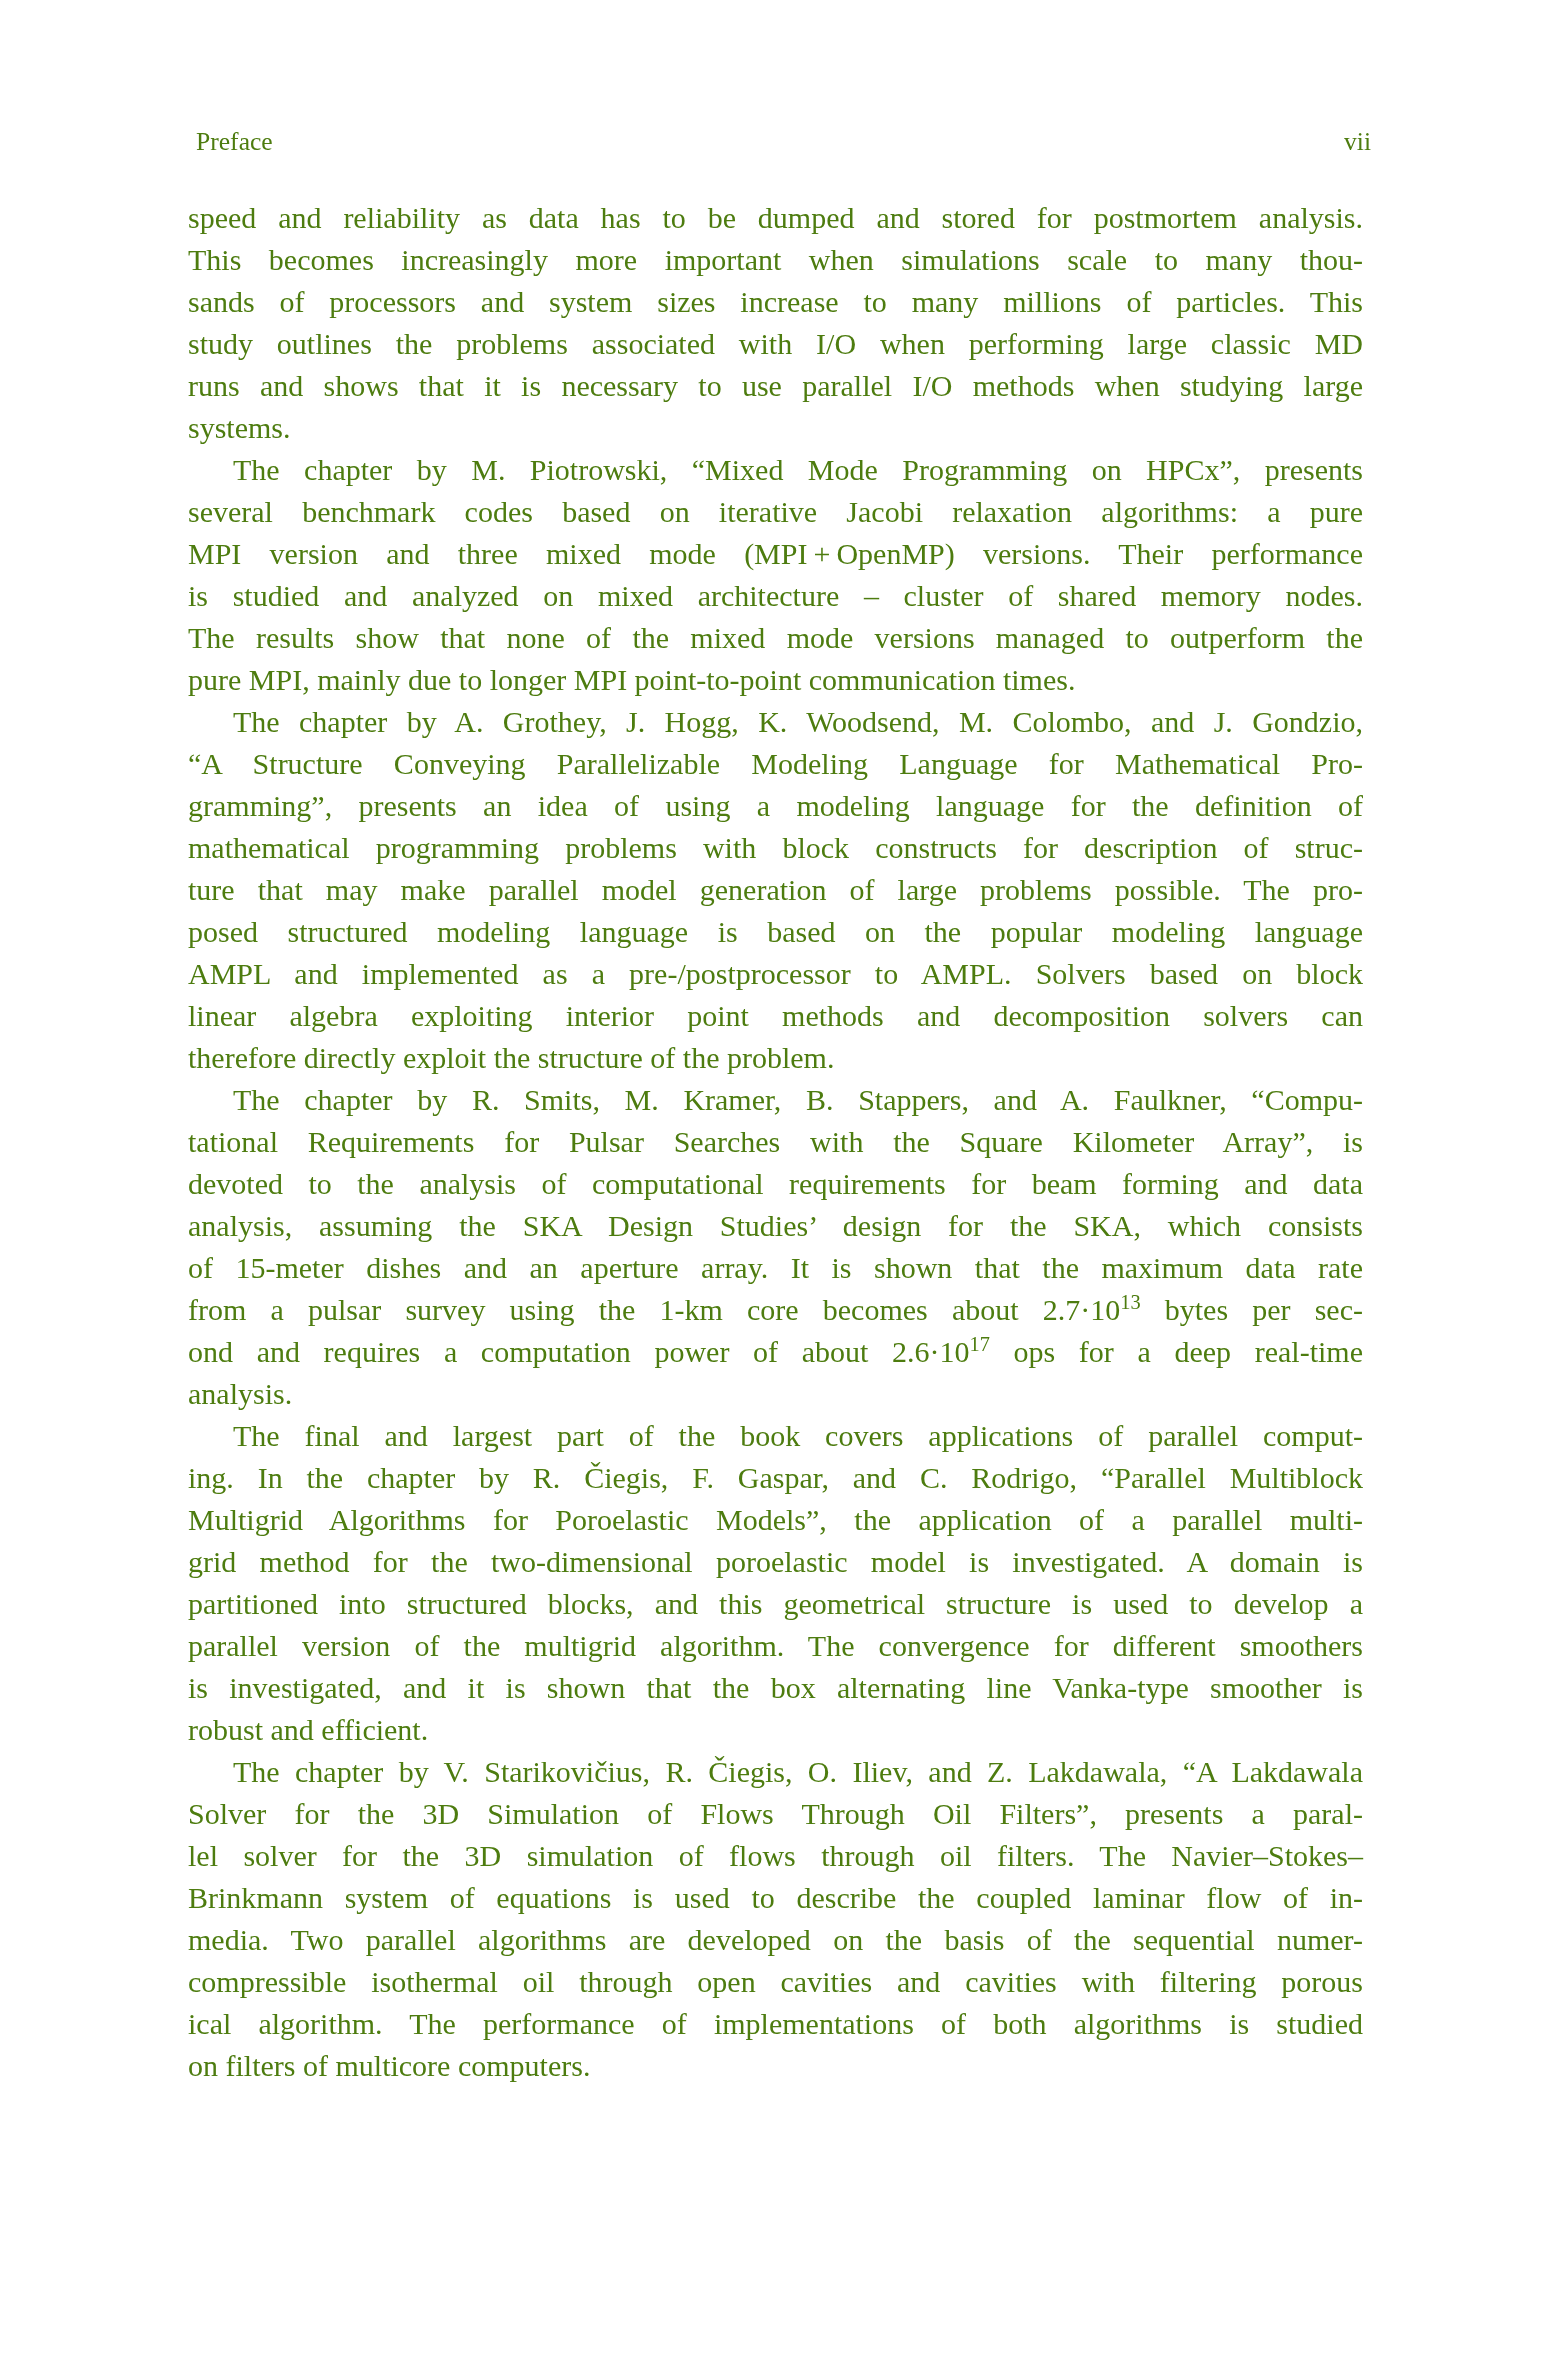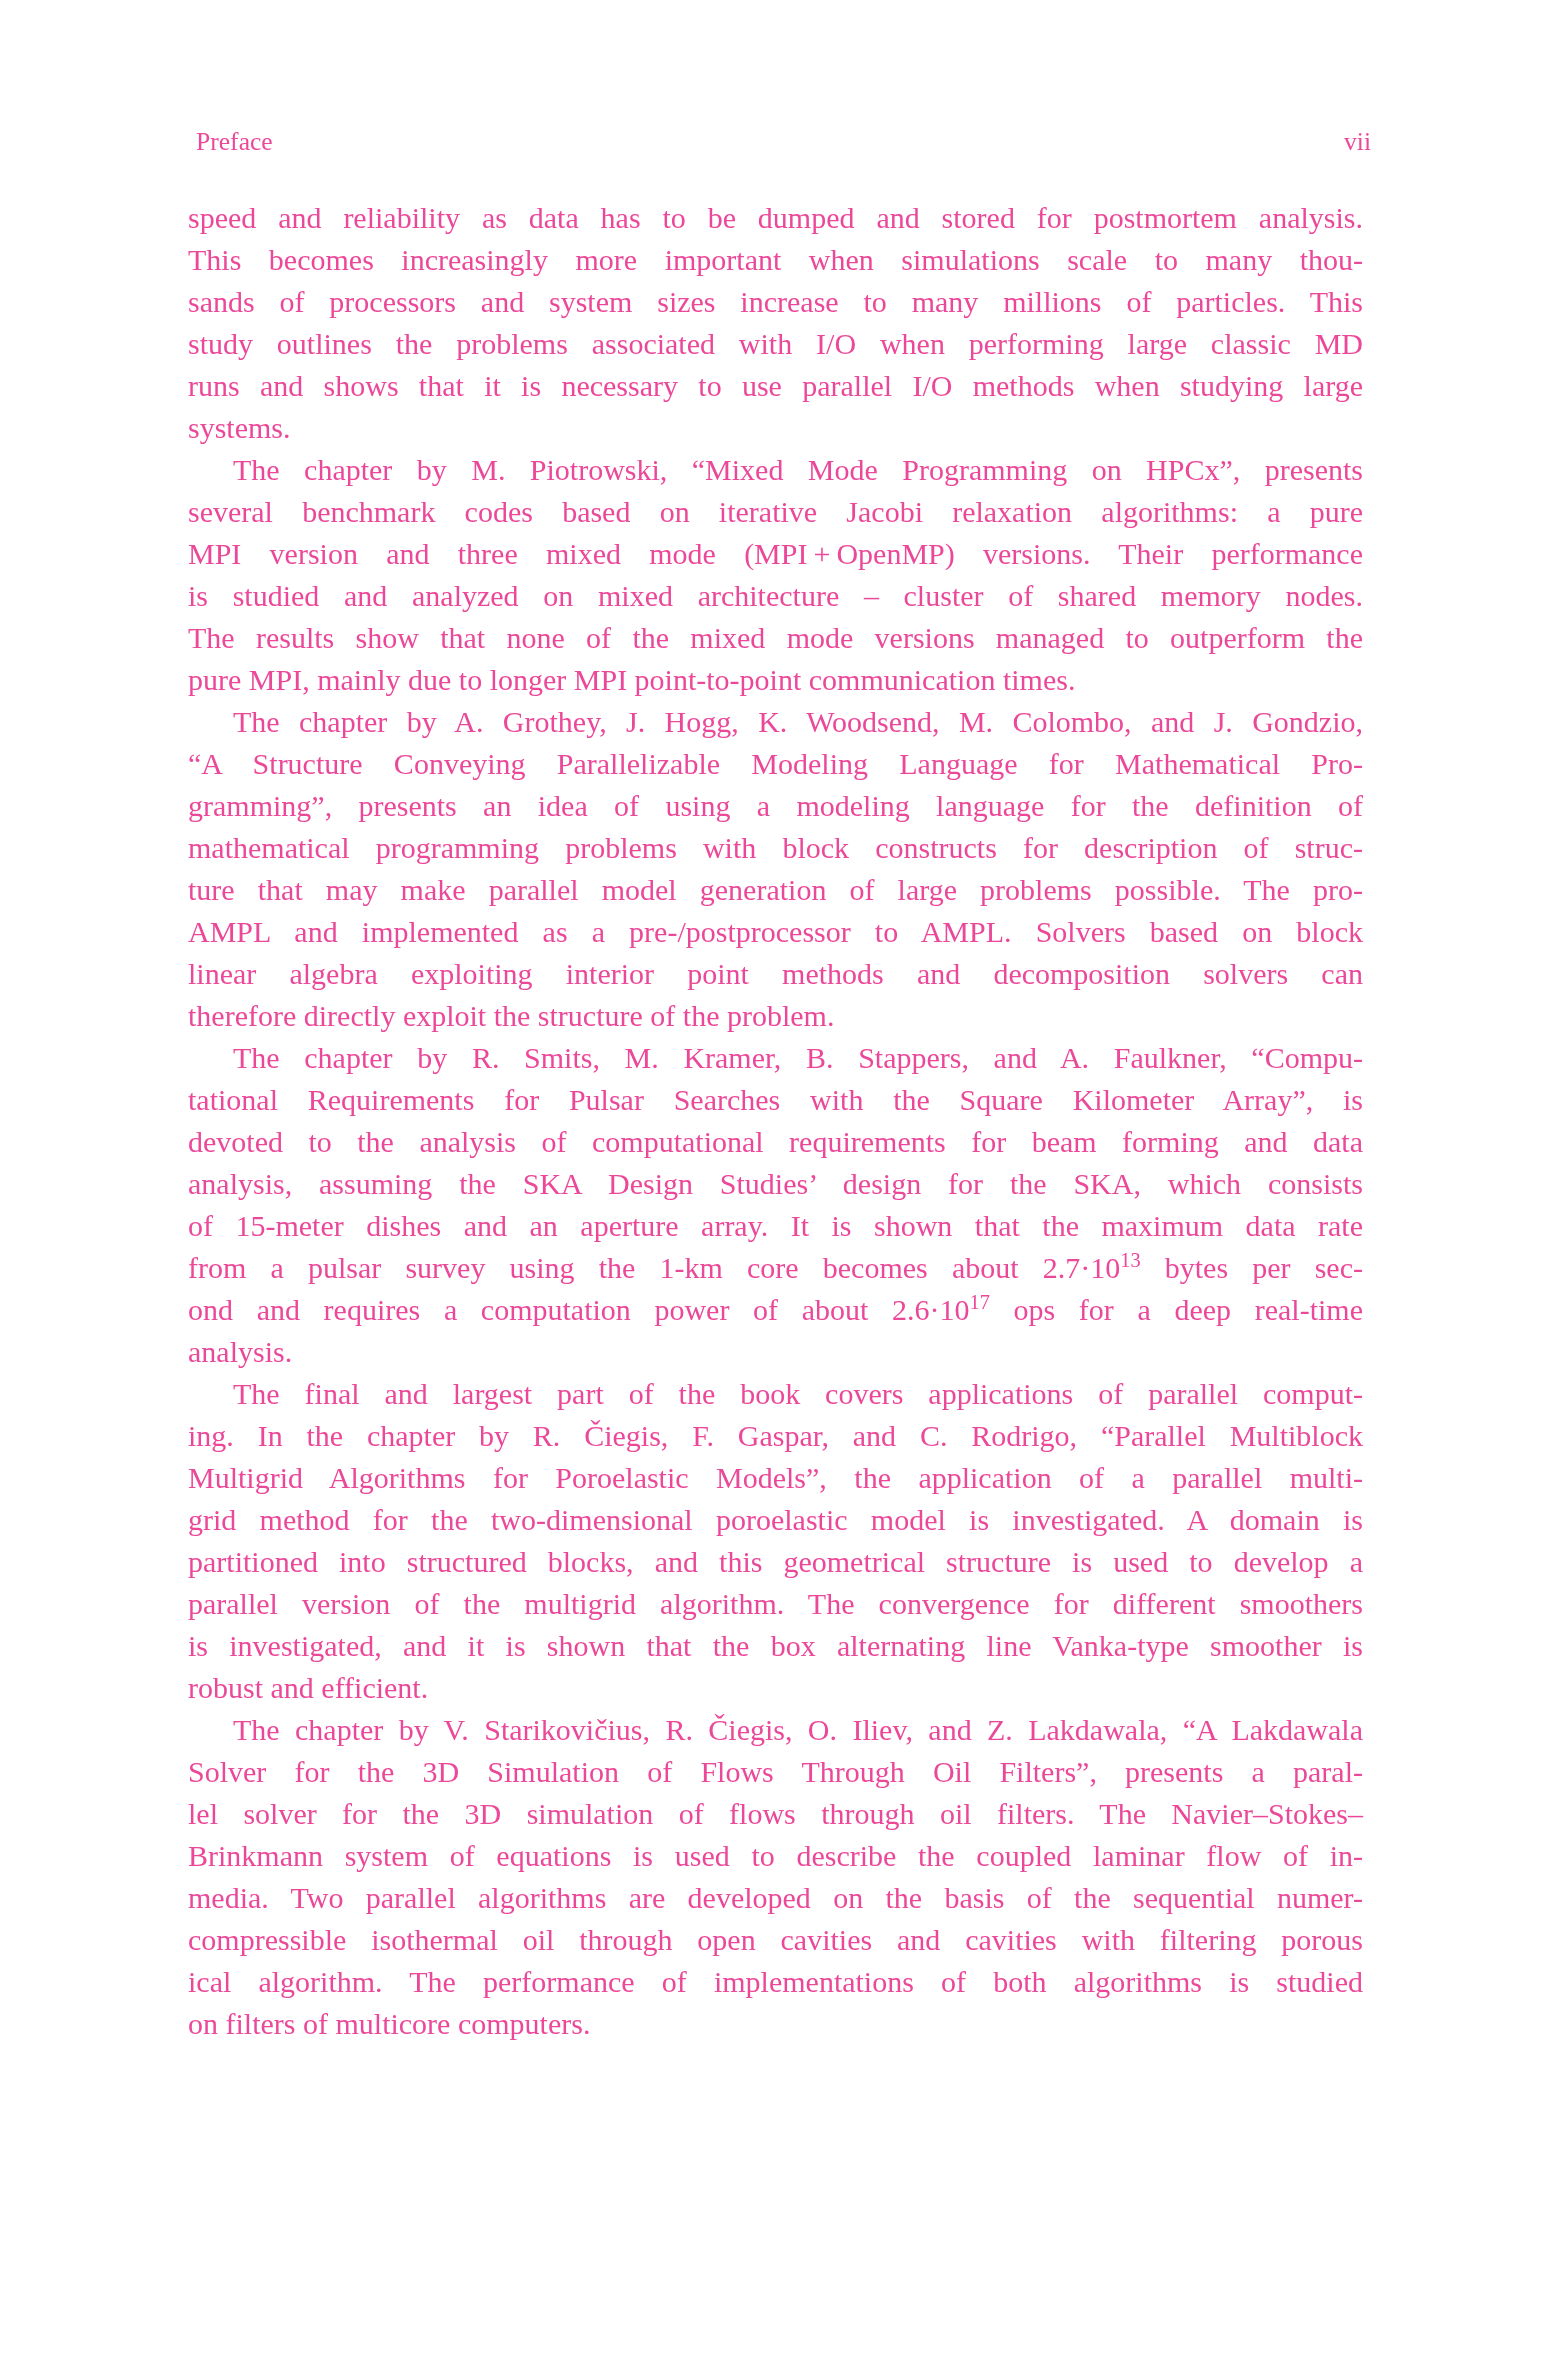--- a/index.html
+++ b/index.html
@@ -1,17 +1,17 @@
 <!DOCTYPE html>
 <html style="font-size:13.6px"><head>
 <meta charset="utf-8">
 <style>
   html, body { margin: 0; padding: 0; background: #ffffff; }
   body { width: 1567px; height: 2366px; position: relative; overflow: hidden; }
-  .page { position: absolute; left: 0; top: 0; width: 1567px; height: 1878px; background: #ffffff; color: #ec4899; font-family: "Liberation Serif", "DejaVu Serif", serif; }
+  .page { position: absolute; left: 0; top: 0; width: 1567px; height: 1878px; background: #ffffff; color: #4d7c0f; font-family: "Liberation Serif", "DejaVu Serif", serif; }
   .running-head { position: absolute; left: 196px; top: 125px; width: 1175px; height: 34px; line-height: 34px; font-size: 25.6px; }
   .running-head .left { position: absolute; left: 0; top: 0; }
   .running-head .right { position: absolute; right: 0; top: 0; }
   .body-text { position: absolute; left: 188px; top: 197px; width: 1175px; font-size: 30px; line-height: 42px; }
   .line { display: block; height: 42px; white-space: nowrap; text-align: justify; text-align-last: justify; }
   .line.last { text-align-last: left; }
   .line.indent { padding-left: 45px; }
   sup { font-size: 0.68em; line-height: 0; vertical-align: 0; position: relative; top: -0.55em; }
 </style>
 </head>
@@ -38,20 +38,21 @@
         <span class="line">is studied and analyzed on mixed architecture – cluster of shared memory nodes.</span>
         <span class="line">The results show that none of the mixed mode versions managed to outperform the</span>
         <span class="line last">pure MPI, mainly due to longer MPI point-to-point communication times.</span>
       </div>
       <div>
         <span class="line indent">The chapter by A. Grothey, J. Hogg, K. Woodsend, M. Colombo, and J. Gondzio,</span>
         <span class="line">“A Structure Conveying Parallelizable Modeling Language for Mathematical Pro-</span>
         <span class="line">gramming”, presents an idea of using a modeling language for the definition of</span>
         <span class="line">mathematical programming problems with block constructs for description of struc-</span>
         <span class="line">ture that may make parallel model generation of large problems possible. The pro-</span>
+        <span class="line">posed structured modeling language is based on the popular modeling language</span>
         <span class="line">AMPL and implemented as a pre-/postprocessor to AMPL. Solvers based on block</span>
         <span class="line">linear algebra exploiting interior point methods and decomposition solvers can</span>
         <span class="line last">therefore directly exploit the structure of the problem.</span>
       </div>
       <div>
         <span class="line indent">The chapter by R. Smits, M. Kramer, B. Stappers, and A. Faulkner, “Compu-</span>
         <span class="line">tational Requirements for Pulsar Searches with the Square Kilometer Array”, is</span>
         <span class="line">devoted to the analysis of computational requirements for beam forming and data</span>
         <span class="line">analysis, assuming the SKA Design Studies’ design for the SKA, which consists</span>
         <span class="line">of 15-meter dishes and an aperture array. It is shown that the maximum data rate</span>

